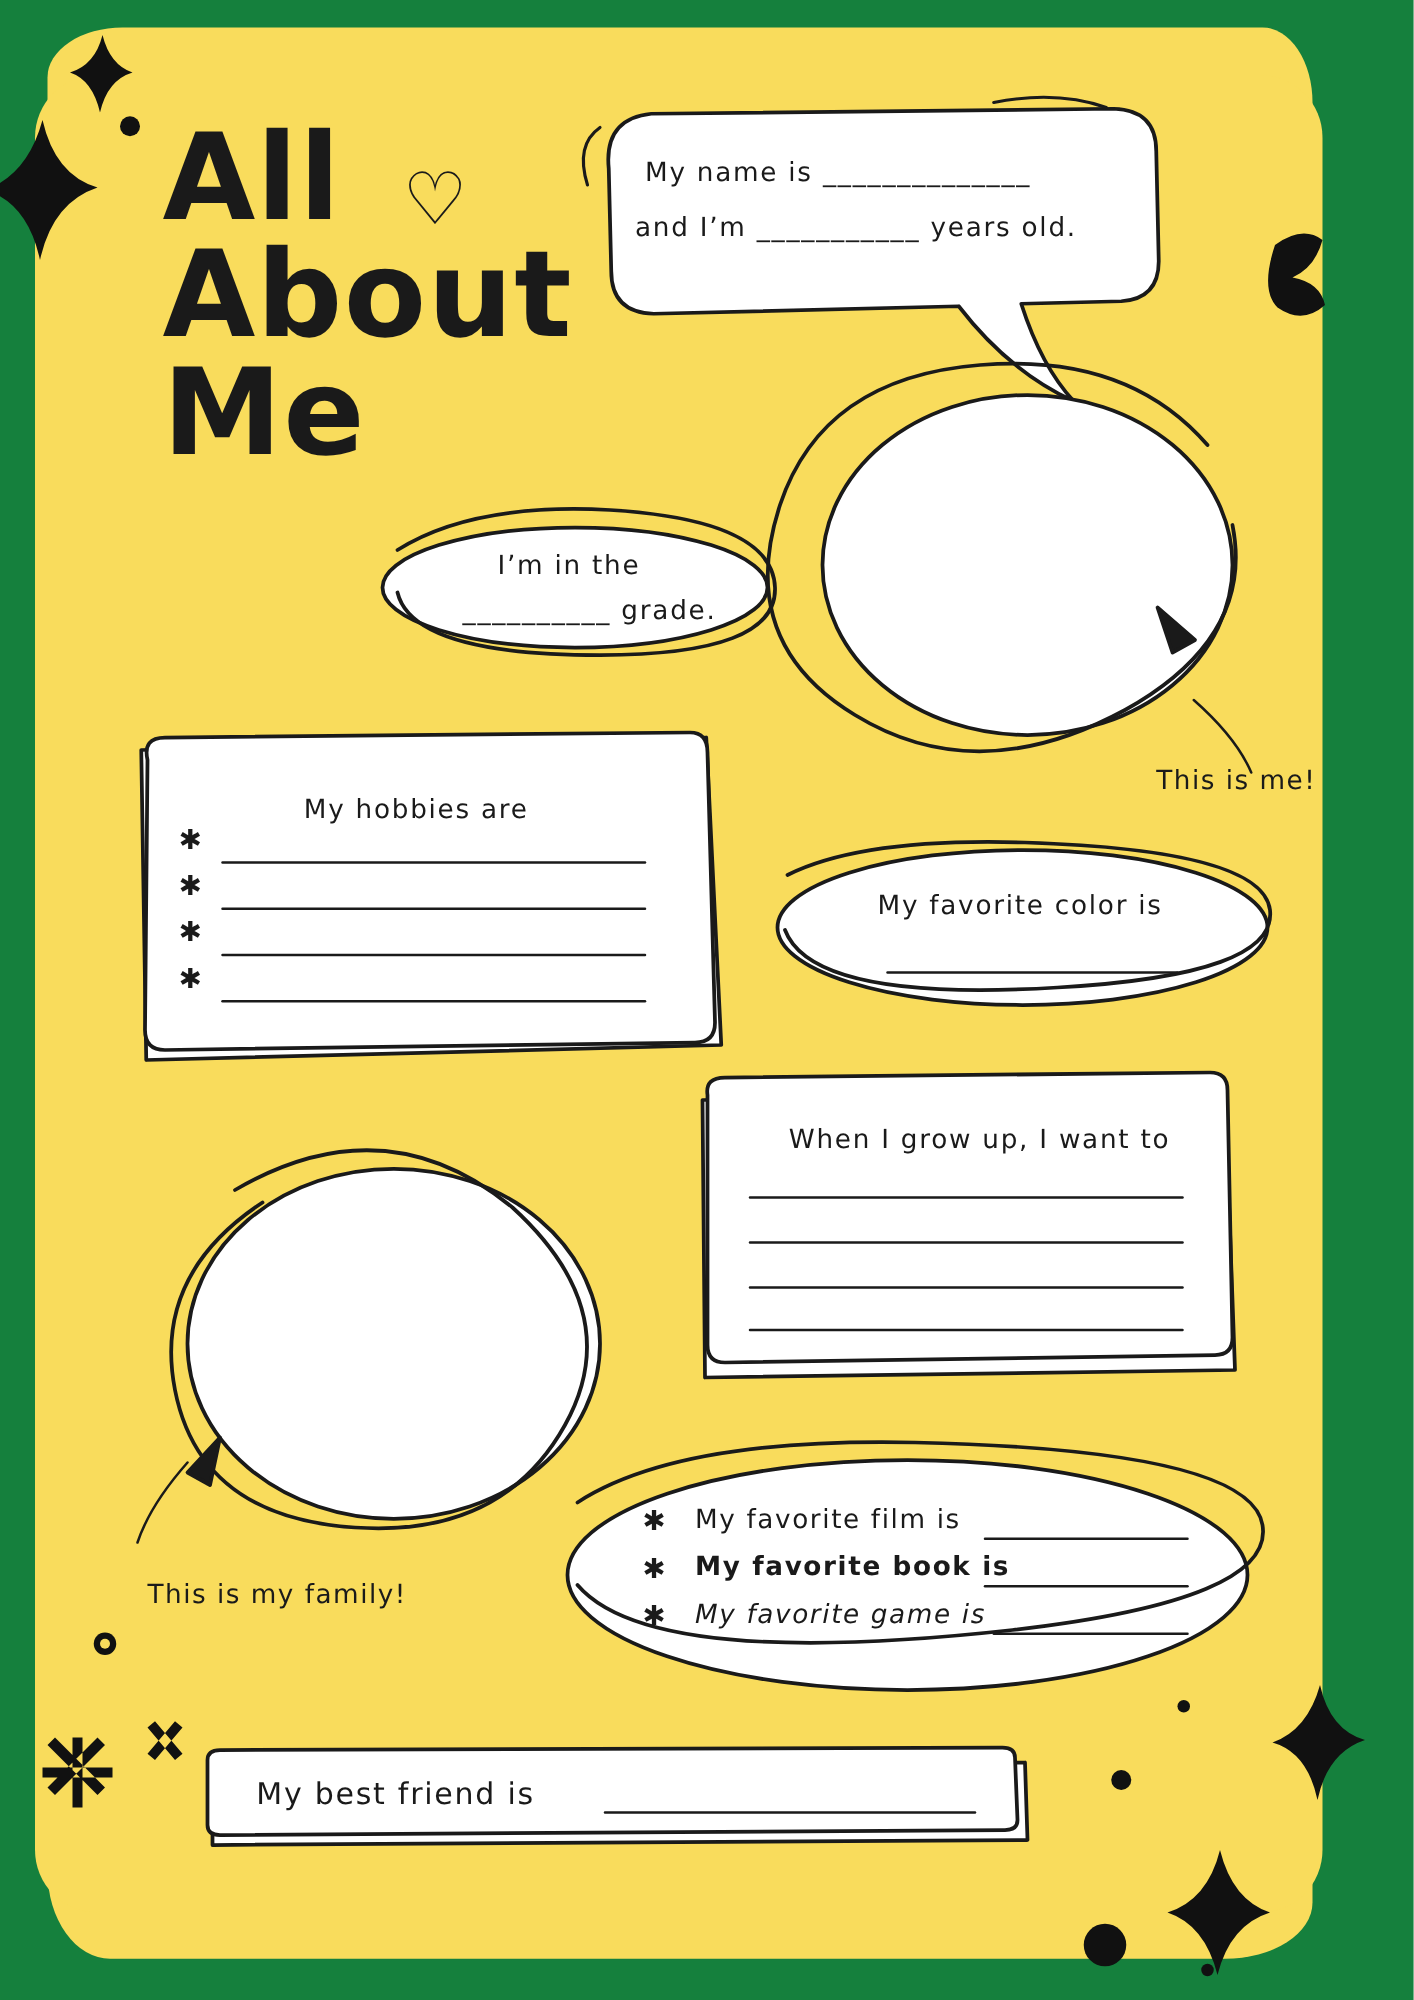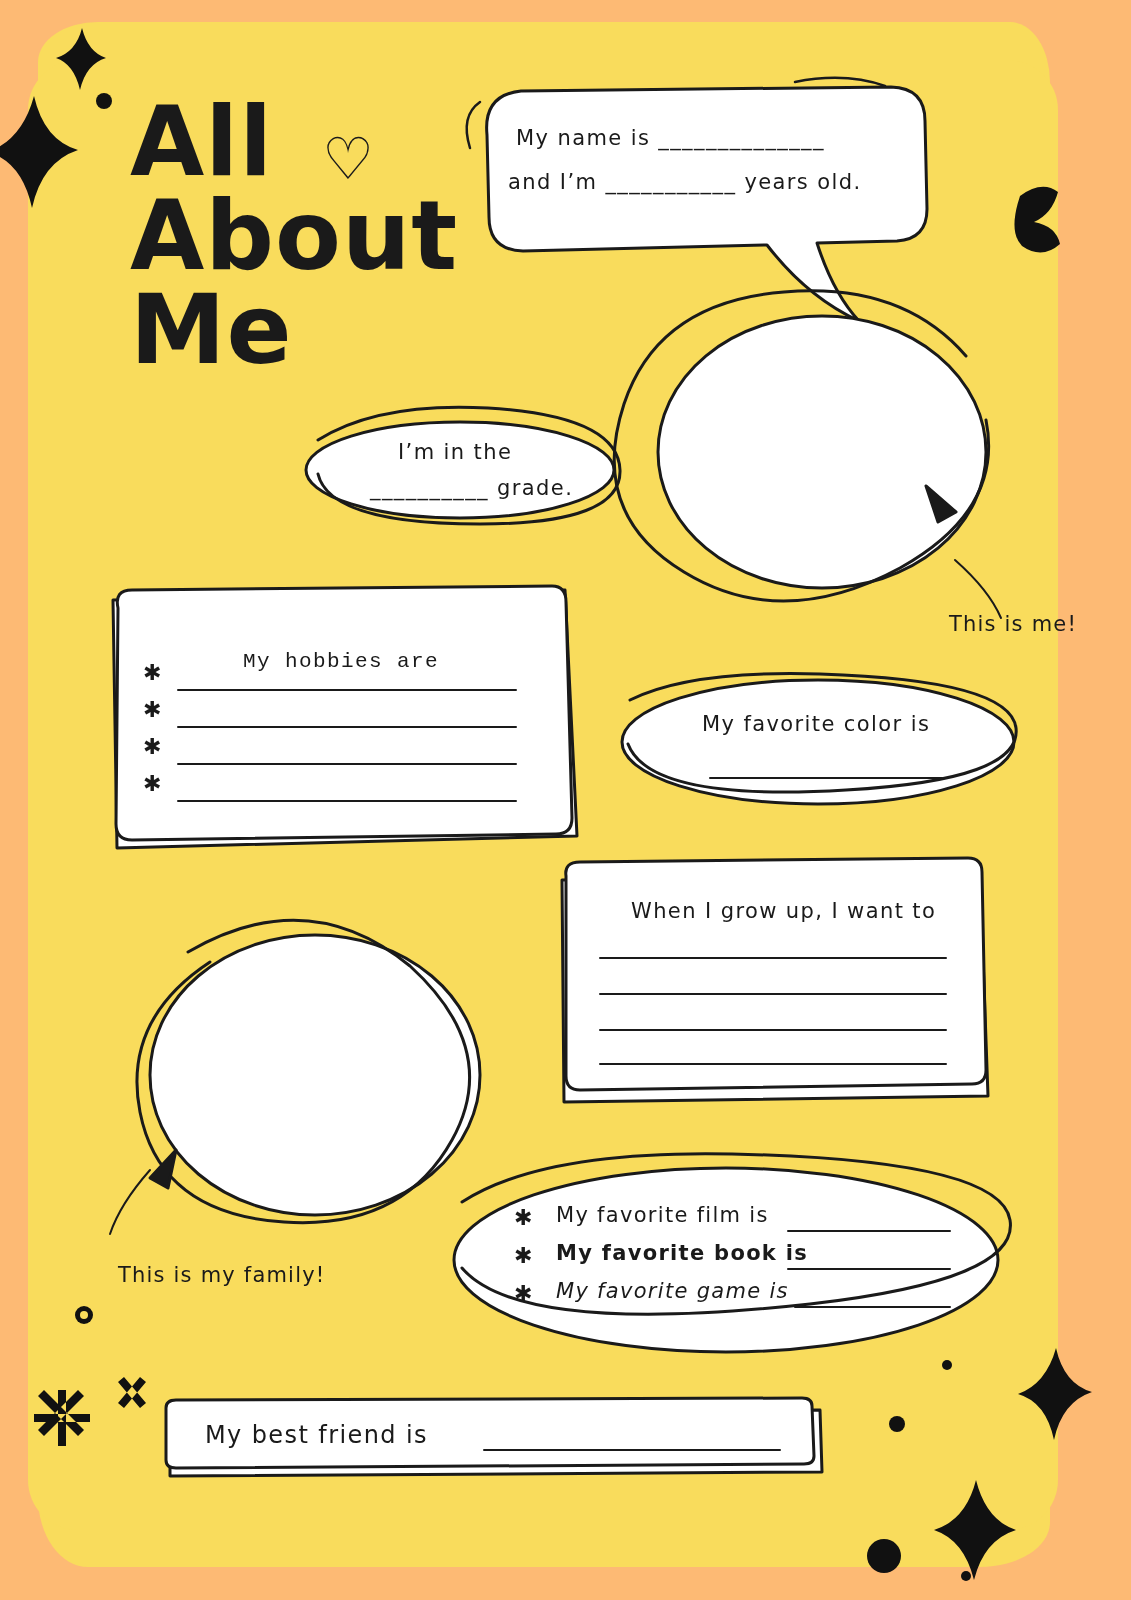--- a/index.html
+++ b/index.html
@@ -8,21 +8,21 @@
     background: #ffffff;
   }
   body {
     font-family: "DejaVu Sans", sans-serif;
   }
   #page {
     position: relative;
     width: 1131px;
     height: 1600px;
     overflow: hidden;
-    background: #fdba74;
+    background: #15803d;
   }
   .bg-blob {
     position: absolute;
     left: 38px;
     top: 22px;
     width: 1012px;
     height: 1545px;
     background: #f9dc5c;
     border-radius: 60px 40px 70px 50px / 40px 60px 45px 70px;
   }
@@ -177,23 +177,23 @@
     <span>___________</span>
     <span>years old.</span>
   </div>
 
   <div class="txt" style="left:398px; top:440px;">I’m in the</div>
   <div class="txt" style="left:370px; top:476px;text-align:right;">
     <span>__________</span>
     <span>grade.</span>
   </div>
 
-  <div class="caption" style="left:925px; top:612px;margin-left:24px;">This is me!</div>
-
-  <div class="txt" style="left:243px; top:650px;font-family:Liberation Mono, monospace;">My hobbies are</div>
+  <div class="caption" style="left:925px; top:612px;">This is me!</div>
+
+  <div class="txt" style="left:243px; top:635px;">My hobbies are</div>
   <div class="star-bullet" style="left:143px; top:662px;">✱</div>
   <div class="star-bullet" style="left:143px; top:699px;">✱</div>
   <div class="star-bullet" style="left:143px; top:736px;">✱</div>
   <div class="star-bullet" style="left:143px; top:773px;">✱</div>
   <div style="position:absolute;left:178px;top:672px;width:338px;height:20px;"></div>
   <div style="position:absolute;left:178px;top:709px;width:338px;height:20px;"></div>
   <div style="position:absolute;left:178px;top:746px;width:338px;height:20px;"></div>
   <div style="position:absolute;left:178px;top:783px;width:338px;height:20px;"></div>
 
   <div class="txt" style="left:702px; top:712px;">My favorite color is</div>

